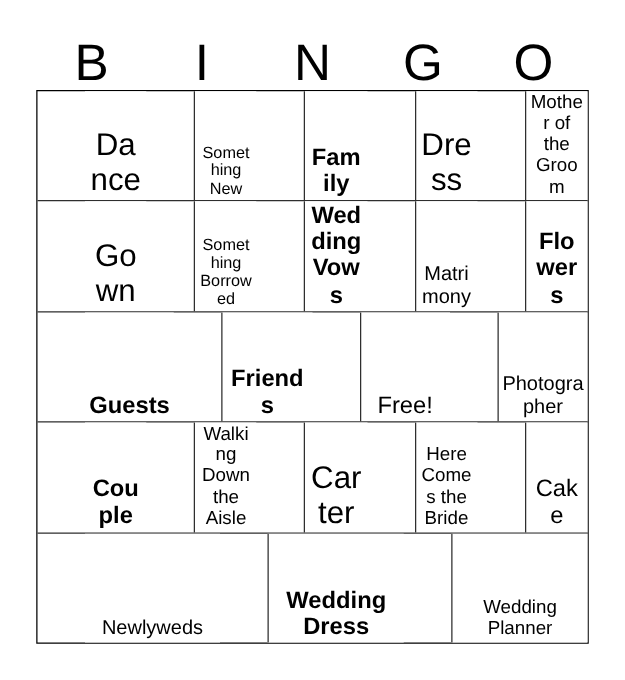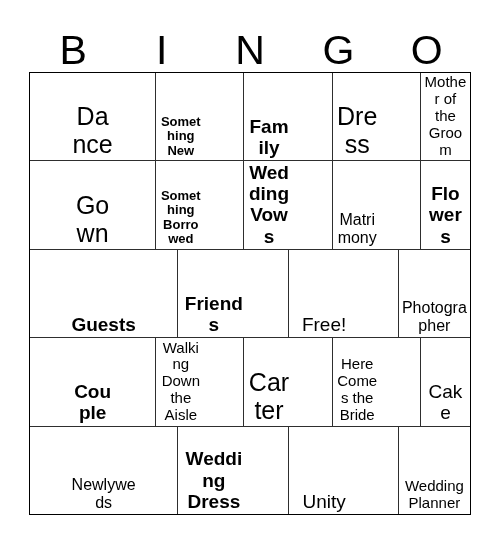--- a/index.html
+++ b/index.html
@@ -79,21 +79,21 @@
     line-height: 1.12;
     color: #000000;
     word-wrap: break-word;
   }
 
   
   .fs-xl  { font-size: 19px; }
   .fs-lg  { font-size: 25px; }
   .fs-md  { font-size: 19px; font-weight: bold; }
   .fs-sm  { font-size: 15px; }
-  .fs-xs  { font-size: 13px; font-weight: bold; }
+  .fs-xs  { font-size: 13px; }
   .fs-xxs { font-size: 16px; }
 </style>
 </head>
 <body>
 
 <div id="bingo-card">
 
   <div class="header-row">
     <div class="header-cell">B</div>
     <div class="header-cell">I</div>
@@ -169,21 +169,18 @@
         </div>
       </div>
       <div class="grid-row">
         <div class="cell">
           <span class="cell-text fs-xxs">Newlyweds</span>
         </div>
         <div class="cell">
           <span class="cell-text fs-md">Wedding Dress</span>
         </div>
         <div class="cell">
-          <span class="cell-text fs-xl">Unity</span>
-        </div>
-        <div class="cell">
           <span class="cell-text fs-sm">Wedding Planner</span>
         </div>
       </div>
     </div>
 
 </div>
 
 </body></html>

